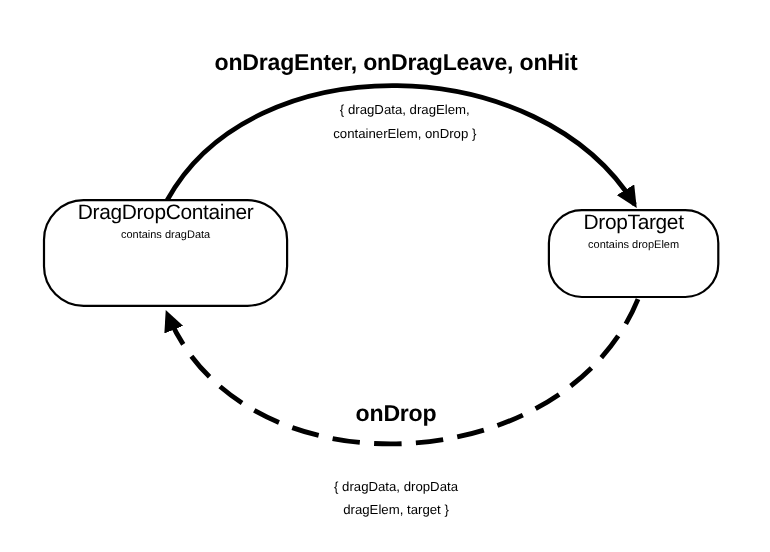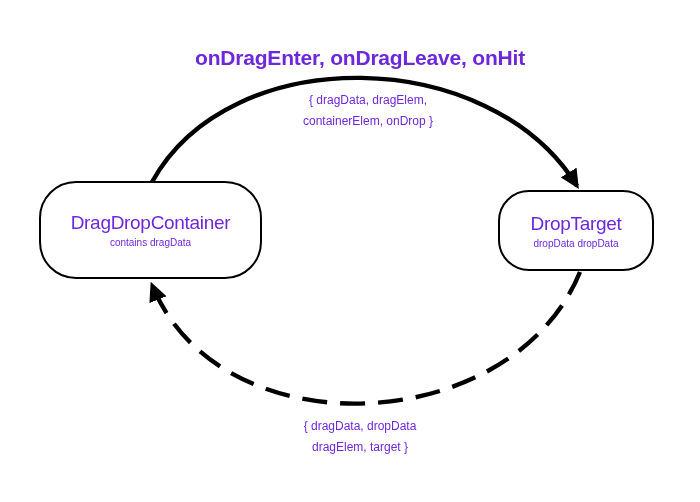--- a/index.html
+++ b/index.html
@@ -1,21 +1,21 @@
 <!DOCTYPE html>
 <html><head>
 <meta charset="utf-8">
 <style>
   html, body { margin: 0; padding: 0; background: #ffffff; }
   .canvas {
     position: relative;
     width: 700px;
     height: 502px;
     background: #ffffff;
-    color: #6d28d9;
+    color: #000000;
     font-family: "Liberation Sans", sans-serif;
     overflow: hidden;
   }
   .arrows-layer {
     position: absolute;
     left: 0; top: 0;
     width: 700px; height: 502px;
   }
   .arc {
     fill: none;
@@ -37,30 +37,29 @@
   .event-label.bottom { left: 360px; top: 365px; }
   .payload {
     position: absolute;
     transform: translateX(-50%);
     font-size: 12px;
     line-height: 21px;
     text-align: center;
     white-space: nowrap;
   }
   .payload.top { left: 368px; top: 90px; }
-  .payload.bottom { left: 360px; top: 416px; text-align: center; }
+  .payload.bottom { left: 360px; top: 432px; text-align: center; }
   .node {
     position: absolute;
     box-sizing: border-box;
     border: 2px solid #000000;
     background: #ffffff;
     display: flex;
     flex-direction: column;
     align-items: center;
-    justify-content: center;
     text-align: center;
   }
   .node.left-node {
     left: 39px; top: 181px;
     width: 223px; height: 98px;
     border-radius: 37px;
   }
   .node.right-node {
     left: 498px; top: 190px;
     width: 156px; height: 81px;
@@ -99,22 +98,23 @@
     <div>containerElem, onDrop }</div>
   </div>
 
   <div class="node left-node">
     <div class="node-title">DragDropContainer</div>
     <div class="node-subtitle">contains dragData</div>
   </div>
 
   <div class="node right-node">
     <div class="node-title">DropTarget</div>
-    <div class="node-subtitle">dropData dropData</div>
+    <div class="node-subtitle">contains dropElem</div>
   </div>
 
+  <div class="event-label bottom">onDrop</div>
 
   <div class="payload bottom">
     <div>{ dragData, dropData</div>
     <div>dragElem, target }</div>
   </div>
 
 </div>
 
 </body></html>

